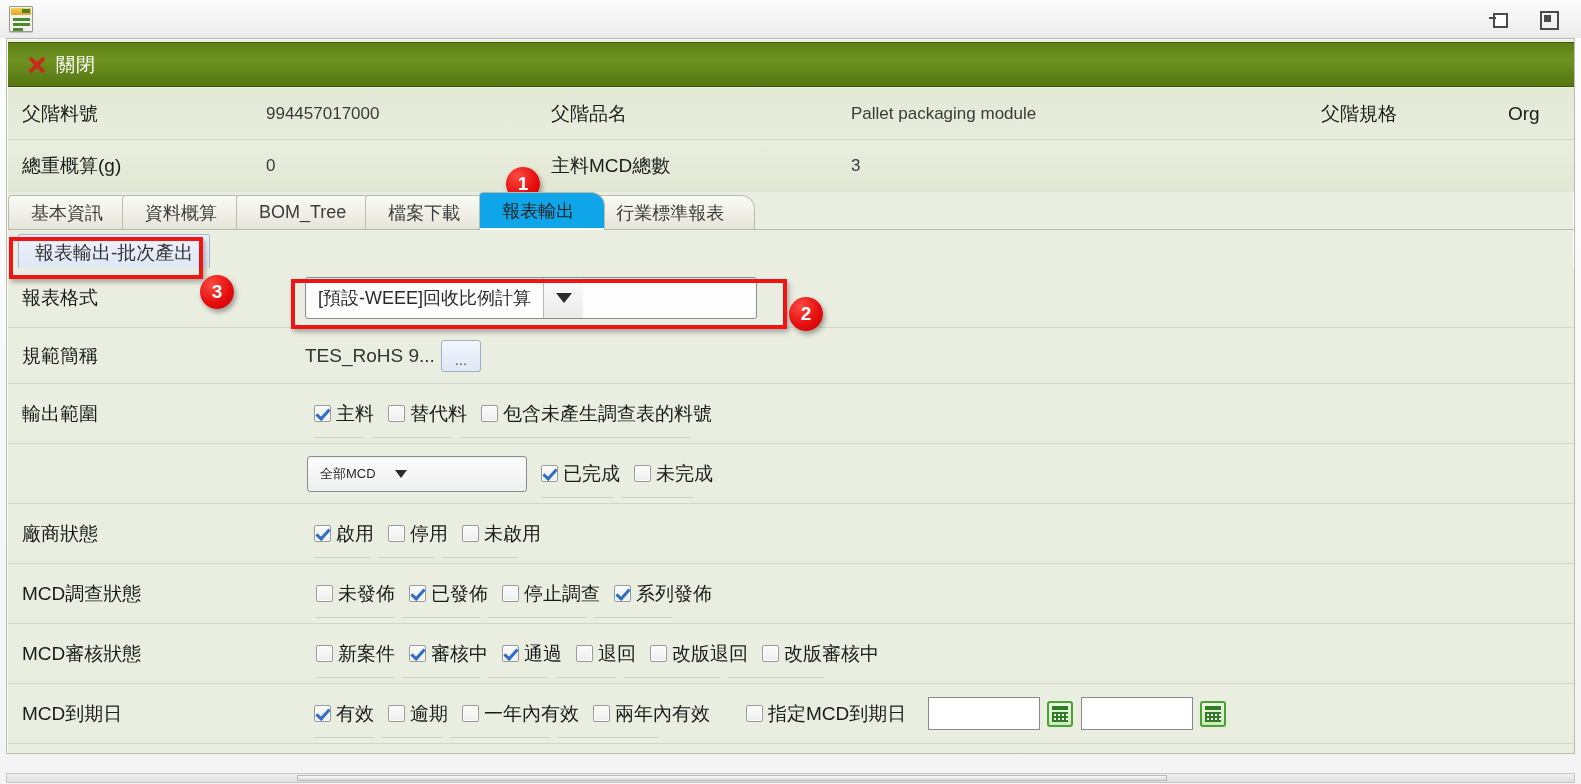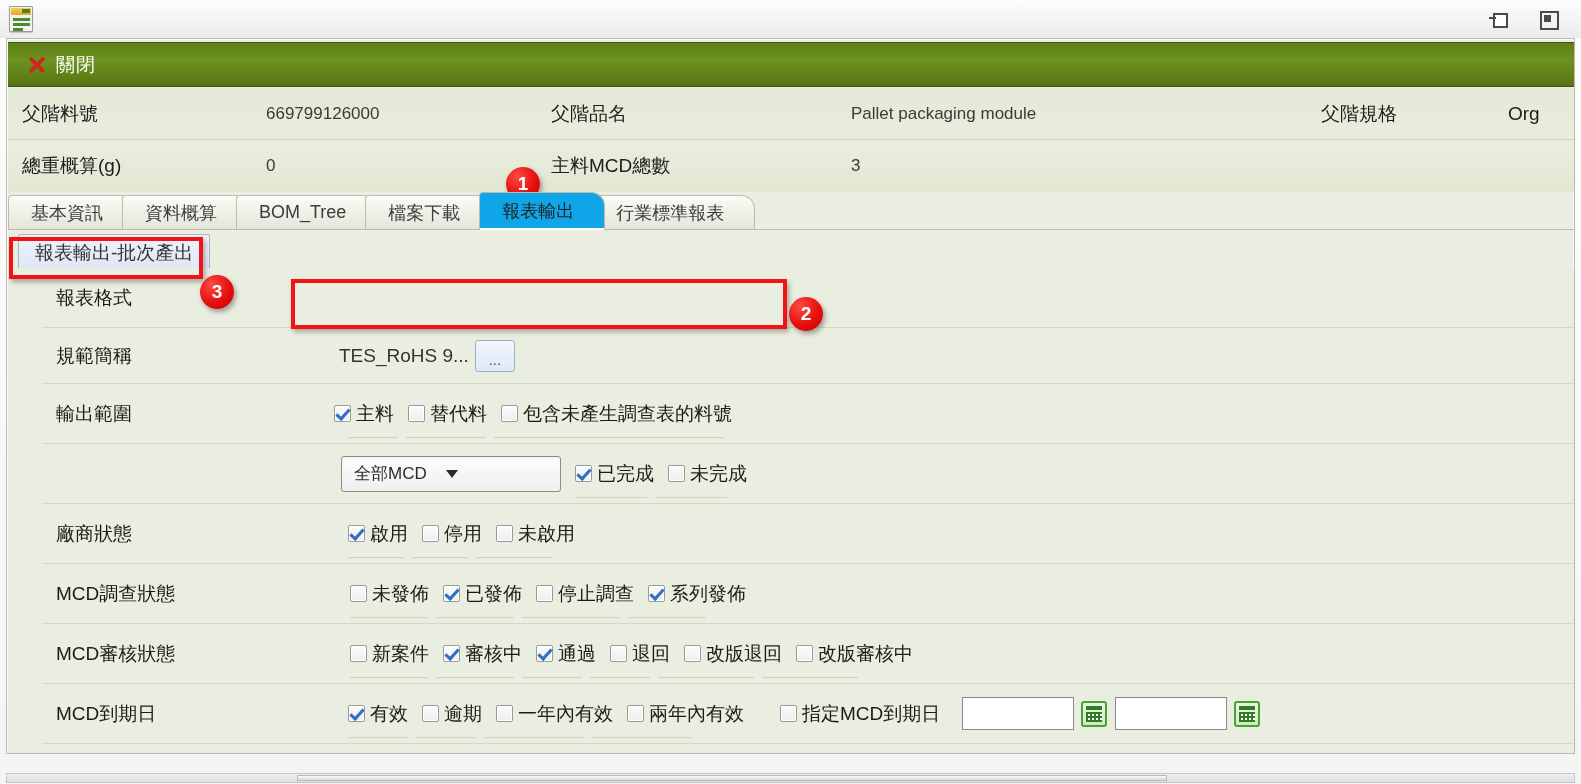--- a/index.html
+++ b/index.html
@@ -156,21 +156,20 @@
     font-size: 19px; color: #333;
     background: linear-gradient(to bottom,#eef2fb 0%, #dde6f5 100%);
     border: 1px solid #a8b6cc; border-radius: 2px;
     cursor: pointer;
   }
 
   
   .formbody {
     position: absolute; left: 1px; top: 229px; width: 1566px; height: 500px;
     background: #eaeee0;
-    padding-left: 34px;
   }
   .frow {
     position: relative;
     display: flex; align-items: center;
     border-bottom: 1px solid #d3d8c6;
     background: #eaeee0;
   }
   .frow .flabel {
     position: absolute; left: 14px; font-size: 19px; color: #1b1b1b;
     white-space: nowrap;
@@ -204,21 +203,21 @@
     border-left: 1px solid #b6b6b6;
   }
   .caret { width: 0; height: 0; border-left: 8px solid transparent;
            border-right: 8px solid transparent; border-top: 10px solid #2b2b2b; }
 
   .combo-format { width: 452px; height: 42px; }
   .combo-mcd {
     width: 220px; height: 36px;
     background: linear-gradient(to bottom,#fdfdfd 0%,#efefef 100%);
   }
-  .combo-mcd .cval { font-size: 17px; }
+  .combo-mcd .cval { font-size: 13px; }
   .combo-mcd .carrow { width: 26px; background: transparent; border-left: none; }
   .combo-mcd .caret { border-left-width: 6px; border-right-width: 6px; border-top-width: 8px; }
 
   
   .ellbtn {
     width: 40px; height: 32px; margin-left: 6px;
     background: linear-gradient(to bottom,#f2f6fd 0%,#dfe8f6 100%);
     border: 1px solid #9db0c8; border-radius: 3px;
     display: flex; align-items: flex-end; justify-content: center;
     font-size: 15px; color: #4a4a4a; padding-bottom: 3px; cursor: pointer;
@@ -319,21 +318,21 @@
     <div class="cmdbar">
       <div class="closebtn">
         <span class="x-icon"></span>
         <span class="lbl">關閉</span>
       </div>
     </div>
 
     <div class="infohead">
       <div class="inforow">
         <span class="ih-lab c1">父階料號</span>
-        <span class="ih-val c2">669799126000</span>
+        <span class="ih-val c2">994457017000</span>
         <span class="ih-lab c3">父階品名</span>
         <span class="ih-val c4">Pallet packaging module</span>
         <span class="ih-lab c5">父階規格</span>
         <span class="ih-lab c6">Org</span>
       </div>
       <div class="inforow">
         <span class="ih-lab c1">總重概算(g)</span>
         <span class="ih-val c2">0</span>
         <span class="ih-lab c3">主料MCD總數</span>
         <span class="ih-val c4">3</span>
@@ -362,33 +361,41 @@
     </div>
 
     <div class="subtabrow">
       <div class="subtab">報表輸出-批次產出</div>
     </div>
 
     <div class="formbody">
 
       <div class="frow row-format">
         <span class="flabel">報表格式</span>
+        <div class="fctl" style="left:297px;">
+          <div class="combo combo-format">
+            <span class="cval">[預設-WEEE]回收比例計算</span>
+            <span class="carrow">
+                <i class="caret"></i>
+              </span>
+          </div>
+        </div>
       </div>
 
       <div class="frow row-spec">
         <span class="flabel">規範簡稱</span>
         <div class="fctl" style="left:297px;">
           <span class="valtext">TES_RoHS 9...</span>
           <span class="ellbtn">...</span>
         </div>
       </div>
 
       <div class="frow row-scope">
         <span class="flabel">輸出範圍</span>
-        <div class="fctl cbgroup" style="left:292px;">
+        <div class="fctl cbgroup" style="left:306px;">
           <label class="cbitem">
             <span class="cbox checked"></span>
             <span class="cblabel">主料</span>
           </label>
           <label class="cbitem">
             <span class="cbox"></span>
             <span class="cblabel">替代料</span>
           </label>
           <label class="cbitem">
             <span class="cbox"></span>

